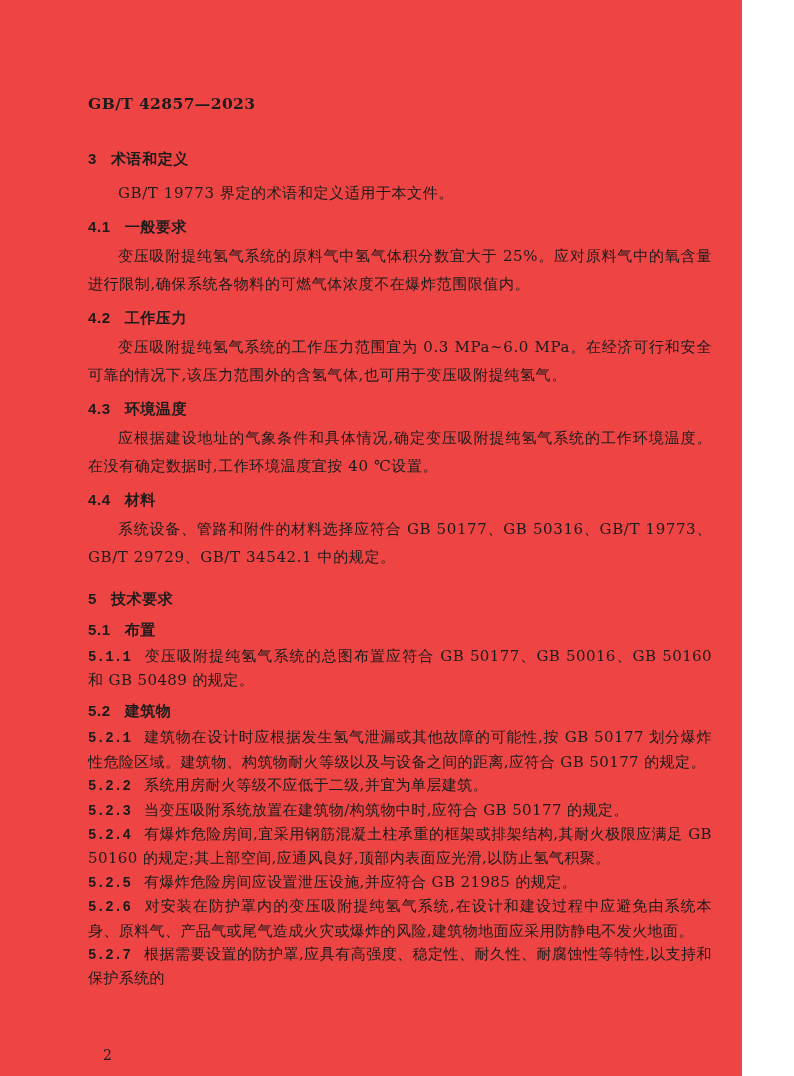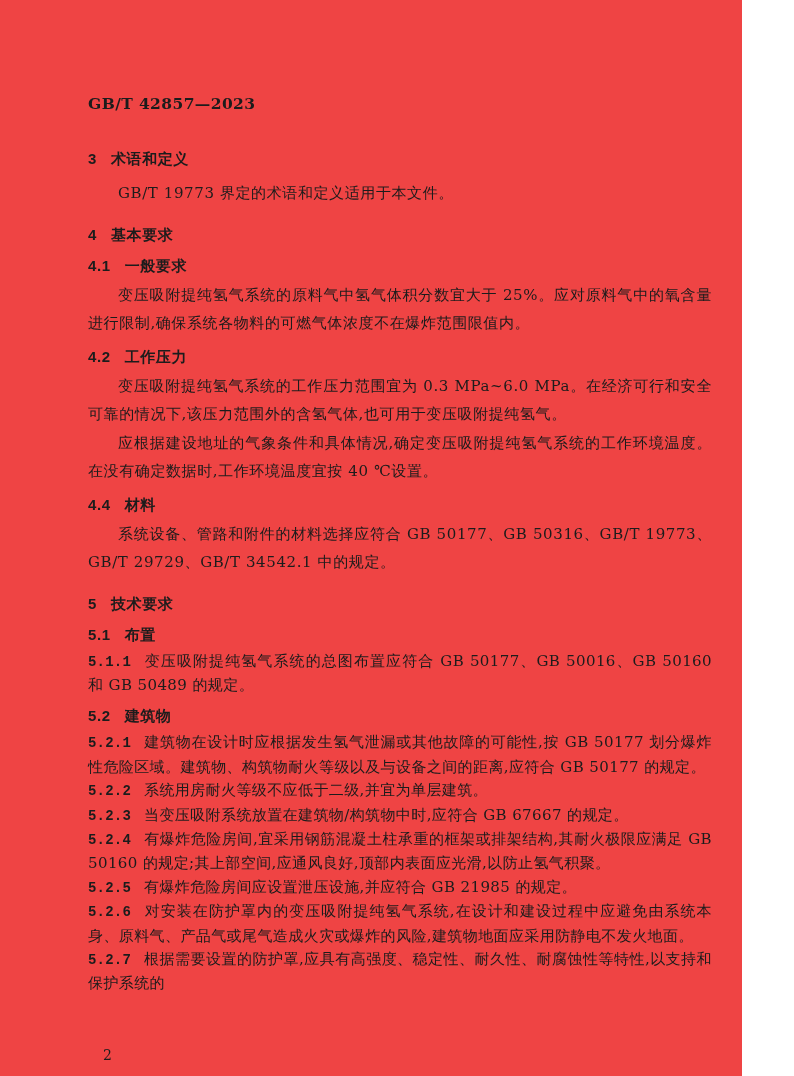--- a/index.html
+++ b/index.html
@@ -74,51 +74,51 @@
 <div class="page">
 
   <div class="doc-header">GB/T 42857—2023</div>
 
   <div class="content">
 
     <h2 class="h1 first"><span class="num">3</span><span class="ttl">术语和定义</span></h2>
 
     <p class="pind">GB/T 19773 界定的术语和定义适用于本文件。</p>
 
-    <h2 class="h1"><span class="num">4</span><span class="ttl">基本要求</span></h2>
 
     <h3 class="h2"><span class="num">4.1</span><span class="ttl">一般要求</span></h3>
 
     <p class="pind">变压吸附提纯氢气系统的原料气中氢气体积分数宜大于 25%。应对原料气中的氧含量进行限制,确保系统各物料的可燃气体浓度不在爆炸范围限值内。</p>
 
     <h3 class="h2"><span class="num">4.2</span><span class="ttl">工作压力</span></h3>
 
     <p class="pind">变压吸附提纯氢气系统的工作压力范围宜为 0.3 MPa~6.0 MPa。在经济可行和安全可靠的情况下,该压力范围外的含氢气体,也可用于变压吸附提纯氢气。</p>
 
+    <h3 class="h2"><span class="num">4.3</span><span class="ttl">环境温度</span></h3>
 
     <p class="pind">应根据建设地址的气象条件和具体情况,确定变压吸附提纯氢气系统的工作环境温度。在没有确定数据时,工作环境温度宜按 40 ℃设置。</p>
 
     <h3 class="h2"><span class="num">4.4</span><span class="ttl">材料</span></h3>
 
     <p class="pind">系统设备、管路和附件的材料选择应符合 GB 50177、GB 50316、GB/T 19773、GB/T 29729、GB/T 34542.1 中的规定。</p>
 
     <h2 class="h1"><span class="num">5</span><span class="ttl">技术要求</span></h2>
 
     <h3 class="h2"><span class="num">5.1</span><span class="ttl">布置</span></h3>
 
     <p class="clause"><span class="cnum">5.1.1</span><span class="ctext">变压吸附提纯氢气系统的总图布置应符合 GB 50177、GB 50016、GB 50160 和 GB 50489 的规定。</span></p>
 
 
     <h3 class="h2"><span class="num">5.2</span><span class="ttl">建筑物</span></h3>
 
     <p class="clause"><span class="cnum">5.2.1</span><span class="ctext">建筑物在设计时应根据发生氢气泄漏或其他故障的可能性,按 GB 50177 划分爆炸性危险区域。建筑物、构筑物耐火等级以及与设备之间的距离,应符合 GB 50177 的规定。</span></p>
 
     <p class="clause"><span class="cnum">5.2.2</span><span class="ctext">系统用房耐火等级不应低于二级,并宜为单层建筑。</span></p>
 
-    <p class="clause"><span class="cnum">5.2.3</span><span class="ctext">当变压吸附系统放置在建筑物/构筑物中时,应符合 GB 67667 的规定。</span></p>
+    <p class="clause"><span class="cnum">5.2.3</span><span class="ctext">当变压吸附系统放置在建筑物/构筑物中时,应符合 GB 50177 的规定。</span></p>
 
     <p class="clause"><span class="cnum">5.2.4</span><span class="ctext">有爆炸危险房间,宜采用钢筋混凝土柱承重的框架或排架结构,其耐火极限应满足 GB 50160 的规定;其上部空间,应通风良好,顶部内表面应光滑,以防止氢气积聚。</span></p>
 
     <p class="clause"><span class="cnum">5.2.5</span><span class="ctext">有爆炸危险房间应设置泄压设施,并应符合 GB 21985 的规定。</span></p>
 
     <p class="clause"><span class="cnum">5.2.6</span><span class="ctext">对安装在防护罩内的变压吸附提纯氢气系统,在设计和建设过程中应避免由系统本身、原料气、产品气或尾气造成火灾或爆炸的风险,建筑物地面应采用防静电不发火地面。</span></p>
 
     <p class="clause"><span class="cnum">5.2.7</span><span class="ctext">根据需要设置的防护罩,应具有高强度、稳定性、耐久性、耐腐蚀性等特性,以支持和保护系统的</span></p>
 
   </div>

